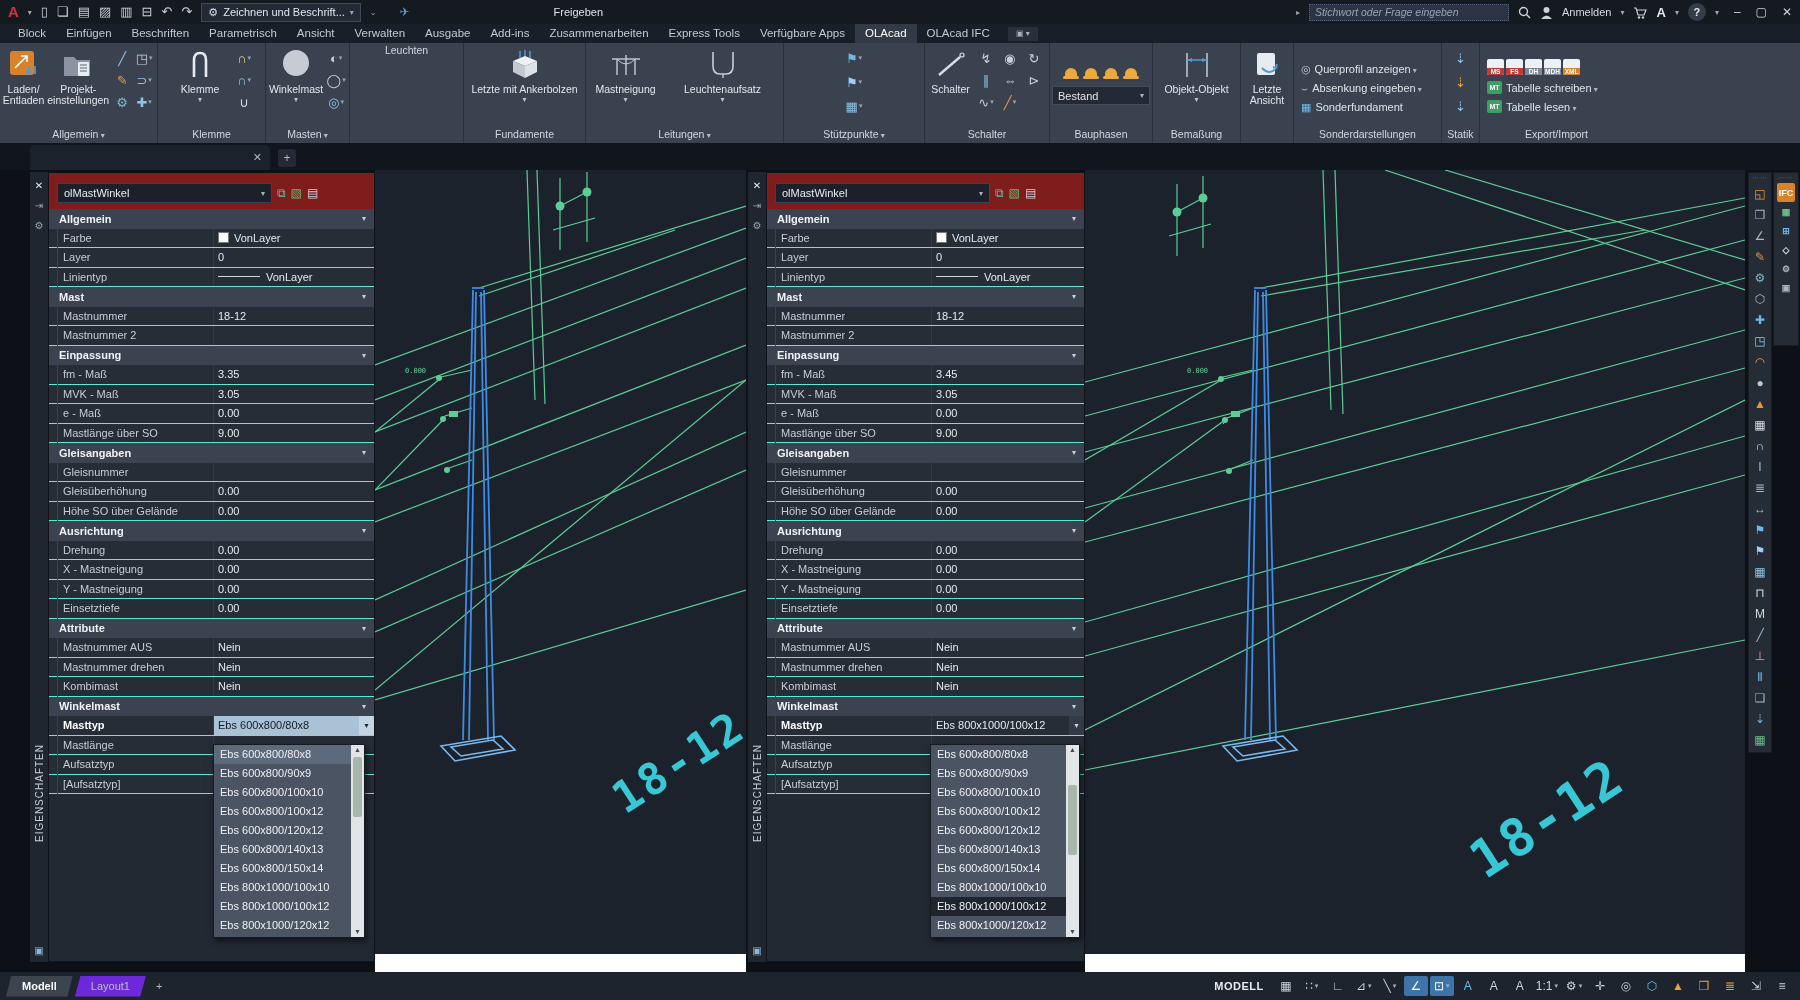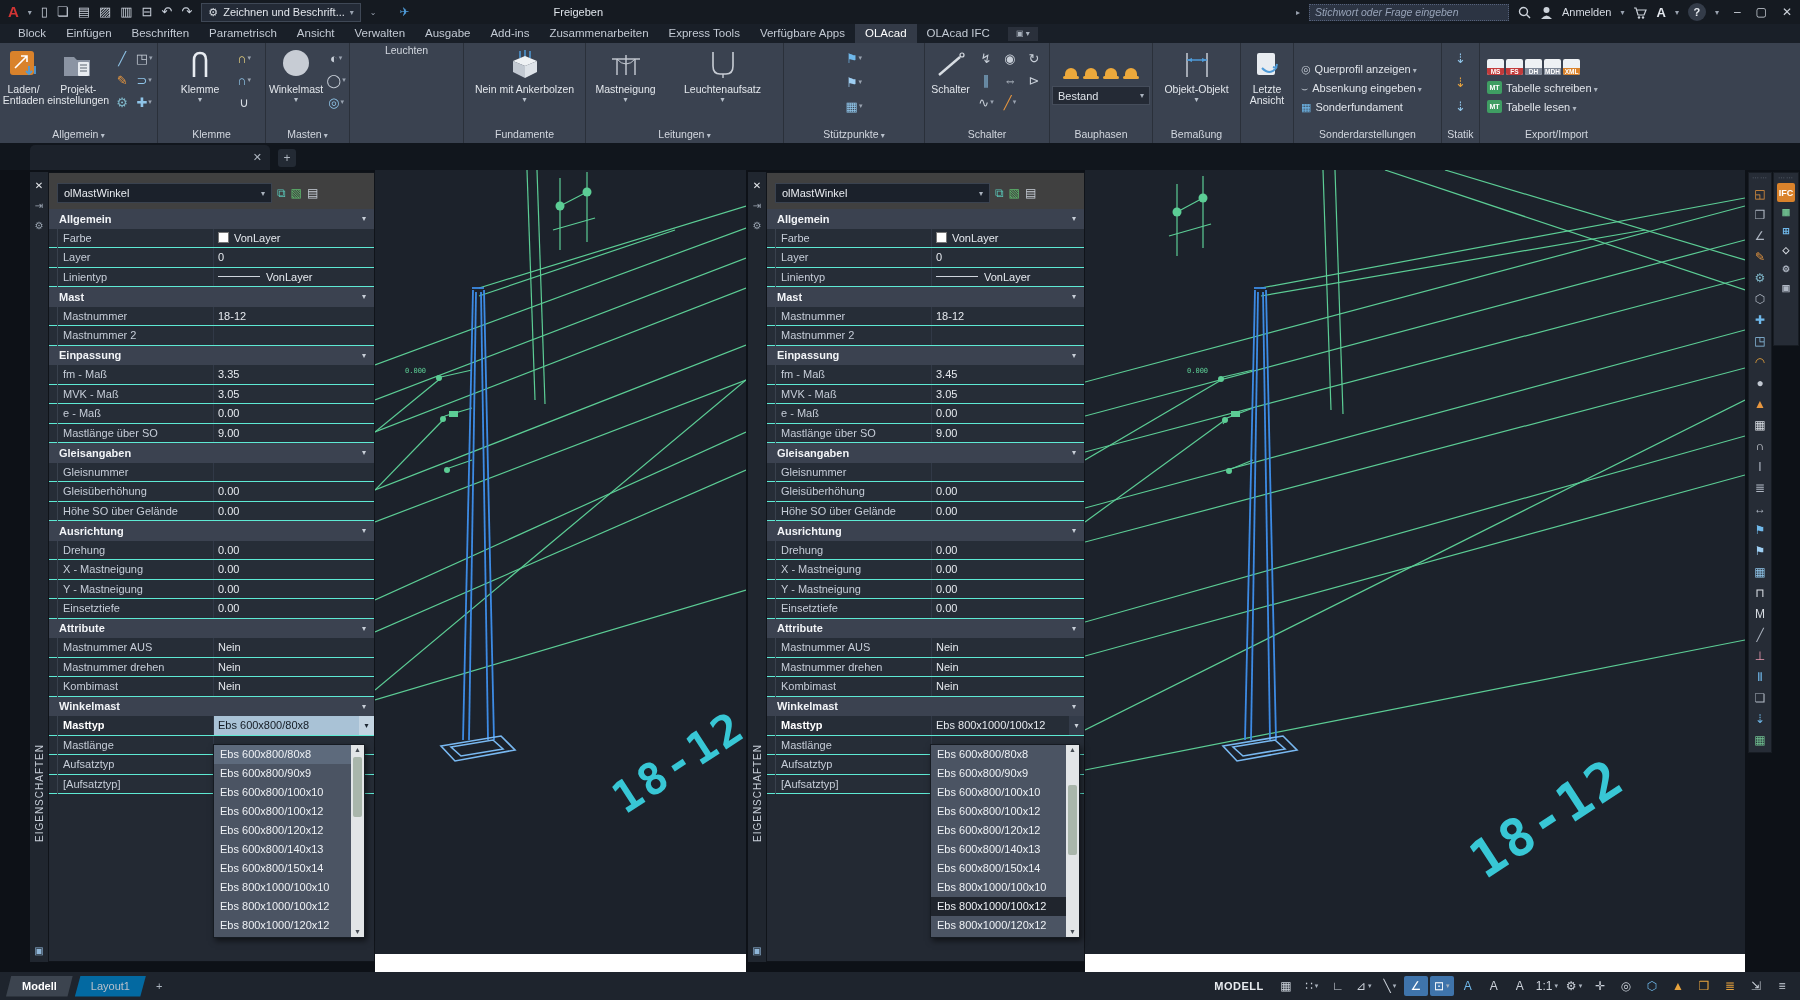--- a/index.html
+++ b/index.html
@@ -49,21 +49,21 @@
   .ftab{position:absolute;left:30px;top:2px;width:240px;height:25px;background:#1c222b;border-radius:5px 5px 0 0;display:flex;align-items:center;justify-content:flex-end;padding-right:8px;box-sizing:border-box;color:#aeb6c0;}
   .ftabplus{position:absolute;left:278px;top:6px;width:18px;height:18px;background:#232a34;border-radius:3px;color:#aeb6c0;display:flex;align-items:center;justify-content:center;font-size:12px;}
   .viewport{position:absolute;top:27px;background:#1c222b;}
   
   .palette{position:absolute;top:29px;height:790px;display:flex;z-index:5;}
   .pal-bar{width:18px;background:#20262f;display:flex;flex-direction:column;align-items:center;padding-top:8px;gap:9px;position:relative;}
   .pb-x{color:#e8ebef;font-size:10px;}
   .pb-i{color:#9aa4b1;font-size:10px;}
   .pb-title{position:absolute;bottom:120px;writing-mode:vertical-rl;transform:rotate(180deg);font-size:10px;letter-spacing:1px;color:#c8cfd9;}
   .pb-foot{position:absolute;bottom:6px;color:#8fb6d8;font-size:10px;}
-  .pal-body{flex:1;background:#404040;border:1px solid #10141a;display:flex;flex-direction:column;}
+  .pal-body{flex:1;background:#7f1d1d;border:1px solid #10141a;display:flex;flex-direction:column;}
   .pal-combo-row{display:flex;align-items:center;gap:5px;padding:10px 6px 6px 8px;}
   .pal-combo{flex:0 0 auto;width:215px;height:20px;background:#1b212b;border:1px solid #3a424f;display:flex;align-items:center;justify-content:space-between;padding:0 6px;color:#e8ebf0;box-sizing:border-box;}
   .ca{font-size:8px;color:#aab2bd;}
   .pc-ic{font-size:12px;}
   .pal-rows{position:relative;background:#262d37;}
   .pal-rows::before{content:"";position:absolute;left:8px;top:0;bottom:0;width:1px;background:#39414d;z-index:1;}
   .psec{position:relative;z-index:2;height:19.5px;background:#3b4250;display:flex;align-items:center;justify-content:space-between;padding:0 8px 0 10px;box-sizing:border-box;}
   .psec-t{font-weight:bold;color:#f2f4f7;font-size:11px;}
   .psec-a{color:#c8cfd8;font-size:8px;}
   .prow{height:19.5px;display:flex;box-sizing:border-box;border-bottom:1px solid #5eead4;}
@@ -86,21 +86,21 @@
   .ditem.sel{background:#20252d;}
   .dl-scroll{width:13px;background:#e2e5e7;position:relative;display:flex;flex-direction:column;align-items:center;justify-content:space-between;padding:1px 0;box-sizing:border-box;}
   .sa{color:#444a52;font-size:7px;line-height:8px;}
   .thumb{position:absolute;left:2px;width:9px;background:#a9b6ab;border-radius:2px;}
   
   .sidecol{position:absolute;top:29px;display:flex;flex-direction:column;align-items:center;background:#262c36;border:1px solid #171c23;padding:2px 0;z-index:4;}
   .rt-ic{width:18px;height:21px;display:flex;align-items:center;justify-content:center;font-size:12px;color:#aeb6c2;}
   .grip{color:#6b7482;font-size:7px;letter-spacing:1px;height:8px;line-height:6px;}
   
   #bottombar{position:absolute;left:0;top:972px;width:1800px;height:28px;background:#1e242d;display:flex;align-items:center;box-sizing:border-box;padding:0 6px;}
-  .dtab{height:21px;line-height:21px;padding:0 16px;color:#b9c0ca;clip-path:polygon(8% 0,100% 0,92% 100%,0 100%);background:#0369a1;margin-right:2px;}
+  .dtab{height:21px;line-height:21px;padding:0 16px;color:#b9c0ca;clip-path:polygon(8% 0,100% 0,92% 100%,0 100%);background:#6d28d9;margin-right:2px;}
   .dtab.active{background:#3c444f;color:#fff;font-weight:bold;}
   .dplus{color:#aeb6c0;margin-left:8px;}
   #statusgrp{margin-left:auto;display:flex;align-items:center;gap:2px;}
   .sb-txt{font-weight:bold;color:#e8ebef;font-size:11px;padding:0 8px;letter-spacing:.5px;}
   .sb-ic{min-width:20px;height:20px;display:flex;align-items:center;justify-content:center;color:#ccd2da;font-size:12px;border-radius:2px;padding:0 2px;}
   .sb-ic.on{background:#3f74ab;color:#fff;}
   .sb-ic.dd::after{content:"▾";font-size:7px;margin-left:2px;color:#aab2bd;}
   .cadnum{font-family:"DejaVu Sans Mono",monospace;font-weight:bold;letter-spacing:3px;}
   .annot{font-family:"DejaVu Sans Mono",monospace;}
 </style>
@@ -260,21 +260,21 @@
           <span class="bicon">
             <svg width="36" height="34">
                 <line x1="13" y1="3" x2="13" y2="10" stroke="#4f9bd8" stroke-width="1.5"></line>
                 <line x1="18" y1="2" x2="18" y2="9" stroke="#4f9bd8" stroke-width="1.5"></line>
                 <line x1="23" y1="3" x2="23" y2="10" stroke="#4f9bd8" stroke-width="1.5"></line>
                 <polygon points="18,8 30,13 18,18 6,13" fill="#eef1f4"></polygon>
                 <polygon points="6,13 18,18 18,30 6,24" fill="#c2c9d2"></polygon>
                 <polygon points="30,13 18,18 18,30 30,24" fill="#dde2e8"></polygon>
               </svg>
           </span>
-          <span class="blab">Nein mit Ankerbolzen</span>
+          <span class="blab">Letzte mit Ankerbolzen</span>
         </div>
       </div>
       <div class="plabel">Fundamente</div>
     </div>
 
     <div class="panel" style="width:198px;">
       <div class="pbody" style="gap:14px;">
         <div class="bigbtn dd">
           <span class="bicon">
             <svg width="36" height="34">

